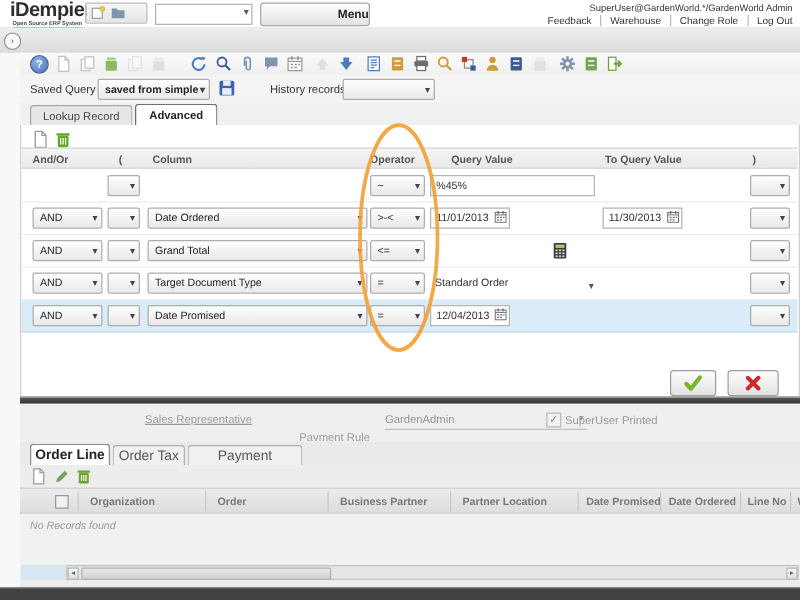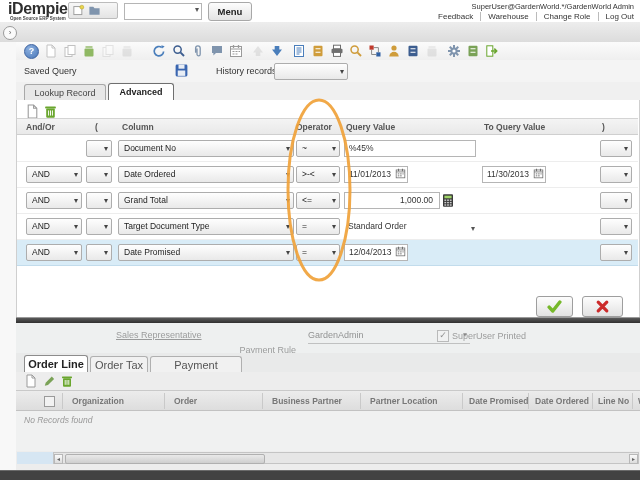--- a/index.html
+++ b/index.html
@@ -5,21 +5,21 @@
   html,body{margin:0;padding:0;background:#888;}
   #app{position:relative;width:640px;height:480px;background:#fff;overflow:hidden;
        font-family:"Liberation Sans",sans-serif;color:#333;}
   
   .topbar{position:absolute;left:0;top:0;width:640px;height:22px;background:#fff;border-bottom:1px solid #d5d5d5;}
   .logo{position:absolute;left:8px;top:0px;font-size:16px;font-weight:800;letter-spacing:-.4px;color:#2e2e2e;}
   .logo-tag{position:absolute;left:10px;top:16px;font-size:4.5px;font-weight:bold;color:#444;border-bottom:2px solid #c0272d;padding-bottom:1px;white-space:nowrap;}
   .winicons{position:absolute;left:68px;top:2px;width:50px;height:17px;border:1px solid #bcbcbc;background:linear-gradient(#f7f7f7,#e4e4e4);border-radius:2px;display:flex;align-items:center;gap:3px;padding:0 3px;box-sizing:border-box;}
   .gsearch{position:absolute;left:124px;top:3px;width:76px;height:15px;background:#fff;border:1px solid #b5b5b5;}
   .gsearch::after{content:"▾";position:absolute;right:2px;top:1px;font-size:8px;color:#555;}
-  .menu-btn{position:absolute;left:208px;top:2px;width:42px;height:17px;background:linear-gradient(#fdfdfd,#e3e3e3);border:1px solid #a8a8a8;border-radius:3px;font-size:9.5px;font-weight:bold;text-align:center;line-height:17px;color:#222;}
+  .menu-btn{position:absolute;left:208px;top:2px;width:42px;height:17px;background:linear-gradient(#fdfdfd,#e3e3e3);border:1px solid #a8a8a8;border-radius:3px;font-size:9.5px;font-weight:bold;text-align:right;line-height:17px;color:#222;padding-left:44px;}
   .userinfo{position:absolute;right:6px;top:2px;font-size:7.5px;color:#333;}
   .hlinks{position:absolute;right:6px;top:12px;font-size:8px;color:#333;display:flex;justify-content:center;}
   .hlinks span{padding:0 7px;border-right:1px solid #bbb;}
   .hlinks span:last-child{border-right:none;padding-right:0;}
   
   .tabstrip{position:absolute;left:0;top:22px;width:640px;height:20px;background:linear-gradient(#ededed,#dcdcdc);border-bottom:1px solid #aeaeae;}
   .west-toggle{position:absolute;left:3px;top:26px;width:12px;height:12px;border:1px solid #9a9a9a;border-radius:50%;background:#fafafa;font-size:8px;line-height:11px;text-align:center;color:#666;}
   .wtab{position:absolute;top:24px;height:17px;font-size:9px;line-height:17px;text-align:center;border:1px solid #a8a8a8;border-bottom:none;border-radius:3px 3px 0 0;background:#e3e3e3;color:#444;box-sizing:border-box;}
   .wtab.active{background:#fff;font-weight:bold;color:#222;border-color:#7e7e7e;top:23px;height:19px;line-height:18px;}
   .tab-close{font-size:9px;color:#777;margin-left:4px;font-weight:normal;}
@@ -335,20 +335,21 @@
     <svg class="tbi ic c-olive" style="left:450px">
         <use href="#s-cab"></use>
       </svg>
     <svg class="tbi ic c-green" style="left:469px">
         <use href="#s-exit"></use>
       </svg>
   </div>
 
   <div class="sqrow">
     <span class="lbl" style="position:absolute;left:8px;top:6px">Saved Query</span>
+    <div class="cmb" style="left:62px;top:3px;width:90px;font-weight:bold">saved from simple</div>
     <svg class="ic" style="position:absolute;left:158px;top:3px;width:15px;height:15px">
         <use href="#s-floppy"></use>
       </svg>
     <span class="lbl" style="position:absolute;left:200px;top:6px">History records</span>
     <div class="cmb" style="left:258px;top:3px;width:74px"></div>
   </div>
 
   <div class="ltabs">
     <div class="ltab" style="left:8px;width:82px">Lookup Record</div>
     <div class="ltab active" style="left:92px;width:66px">Advanced</div>
@@ -361,28 +362,27 @@
     <svg class="ic c-green" style="position:absolute;left:26px;top:4px;width:15px;height:15px">
         <use href="#s-bin"></use>
       </svg>
   </div>
 
   <div class="qhead">
     <span style="left:9px">And/Or</span>
     <span style="left:78px">(</span>
     <span style="left:105px">Column</span>
     <span style="left:279px">Operator</span>
-    <span style="left:329px">Query Value</span>
+    <span style="left:344px">Query Value</span>
     <span style="left:467px">To Query Value</span>
     <span style="left:585px">)</span>
   </div>
 
   <div class="qrow" style="top:136px">
     <div class="cmb p-paren"></div>
-    <div class="cmb p-col">Document No</div>
     <div class="cmb p-op">~</div>
     <div class="txt v-text">%45%</div>
     <div class="cmb p-close"></div>
   </div>
 
   <div class="qrow" style="top:162px">
     <div class="cmb p-andor">AND</div>
     <div class="cmb p-paren"></div>
     <div class="cmb p-col">Date Ordered</div>
     <div class="cmb p-op">&gt;-&lt;</div>
@@ -395,21 +395,20 @@
         <use href="#s-cal"></use>
       </svg>
     <div class="cmb p-close"></div>
   </div>
 
   <div class="qrow" style="top:188px">
     <div class="cmb p-andor">AND</div>
     <div class="cmb p-paren"></div>
     <div class="cmb p-col">Grand Total</div>
     <div class="cmb p-op">&lt;=</div>
-    <div class="txt v-amt">1,000.00</div>
     <svg class="calcbtn ic">
         <use href="#s-calc"></use>
       </svg>
     <div class="cmb p-close"></div>
   </div>
 
   <div class="qrow" style="top:214px">
     <div class="cmb p-andor">AND</div>
     <div class="cmb p-paren"></div>
     <div class="cmb p-col">Target Document Type</div>

